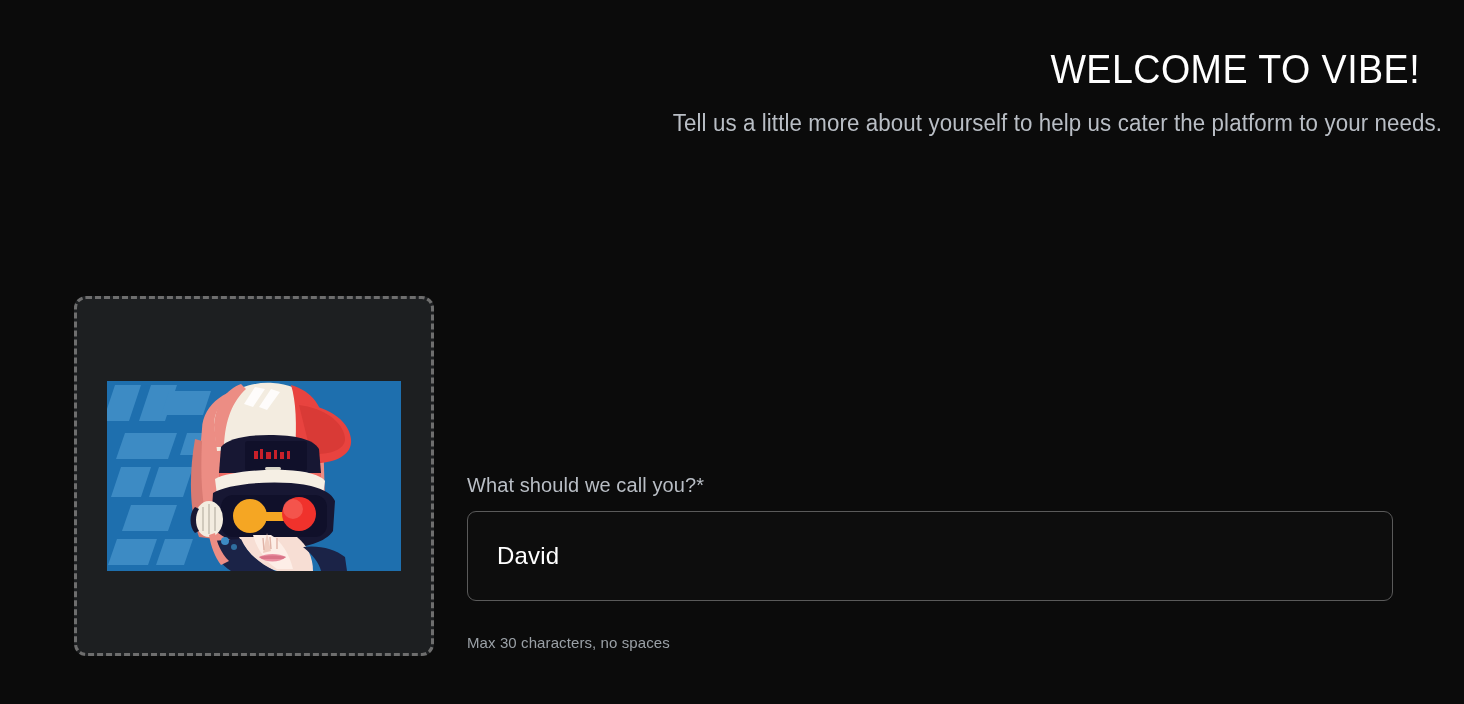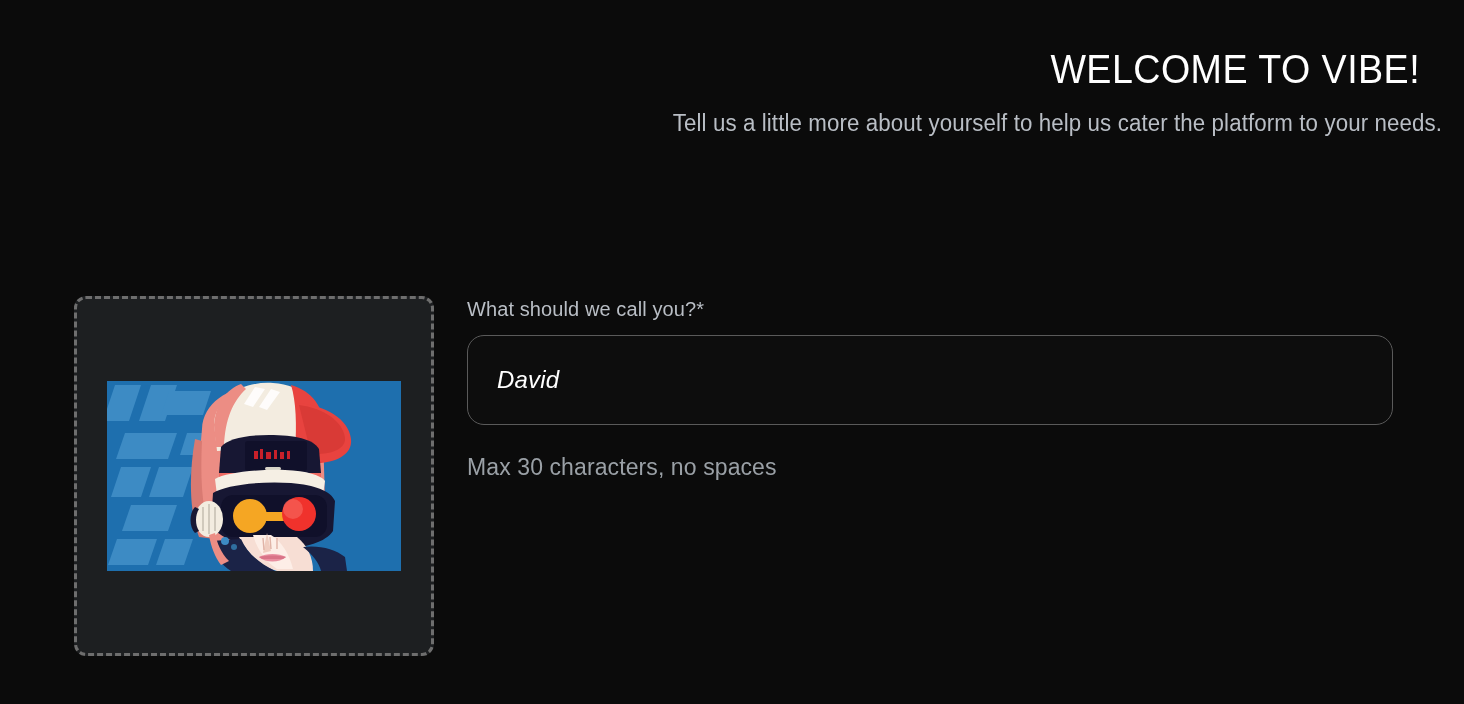--- a/index.html
+++ b/index.html
@@ -45,21 +45,21 @@
     transform: scaleX(0.97);
   }
 
   
   .content {
     position: absolute;
     top: 296px;
     left: 0;
     right: 0;
     display: flex;
-    align-items: flex-start;
+    align-items: flex-end;
   }
 
   .avatar-column {
     width: 434px;
     padding-left: 74px;
     flex: 0 0 auto;
   }
 
   .form-column {
     flex: 1 1 auto;
@@ -99,37 +99,36 @@
     letter-spacing: 0.1px;
     margin-bottom: 13px;
   }
 
   .text-input {
     display: block;
     width: 100%;
     height: 90px;
     background: #0d0d0d;
     border: 1px solid #5a5a5a;
-    border-radius: 17px;
+    border-radius: 9px;
     color: #ffffff;
     font-family: "Liberation Sans", "DejaVu Sans", sans-serif;
     font-size: 24px;
     letter-spacing: 0.2px;
     padding: 0 29px;
     outline: none;
-    font-style: italic;
   }
 
   .text-input::placeholder { color: #6f7479; }
 
   .field-group + .field-group { margin-top: 29px; }
 
   .field-help {
     margin-top: 13px;
-    font-size: 23px;
+    font-size: 15px;
     line-height: 26px;
     color: #9aa0a6;
     letter-spacing: 0.1px;
   }
 </style>
 </head>
 <body>
 
 <div class="header">
   <h1 class="page-title">WELCOME TO VIBE!</h1>

